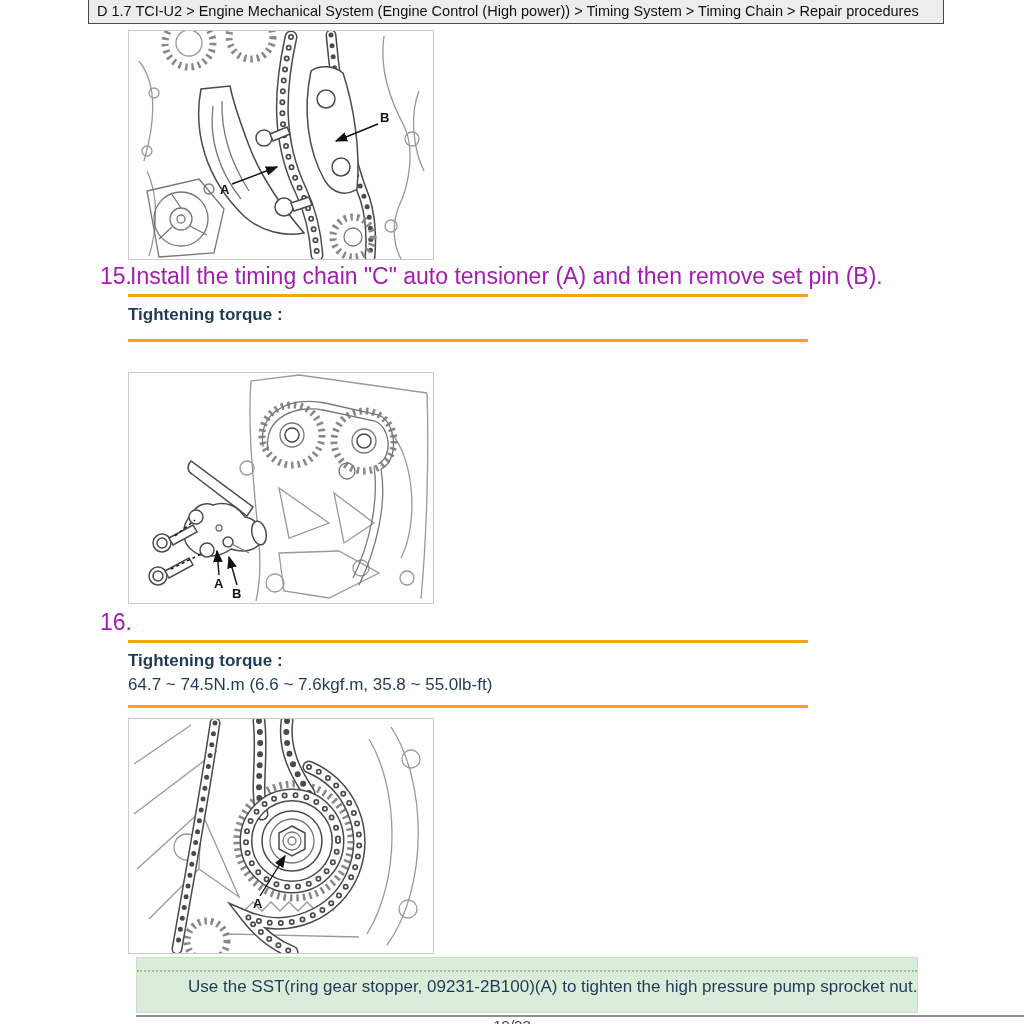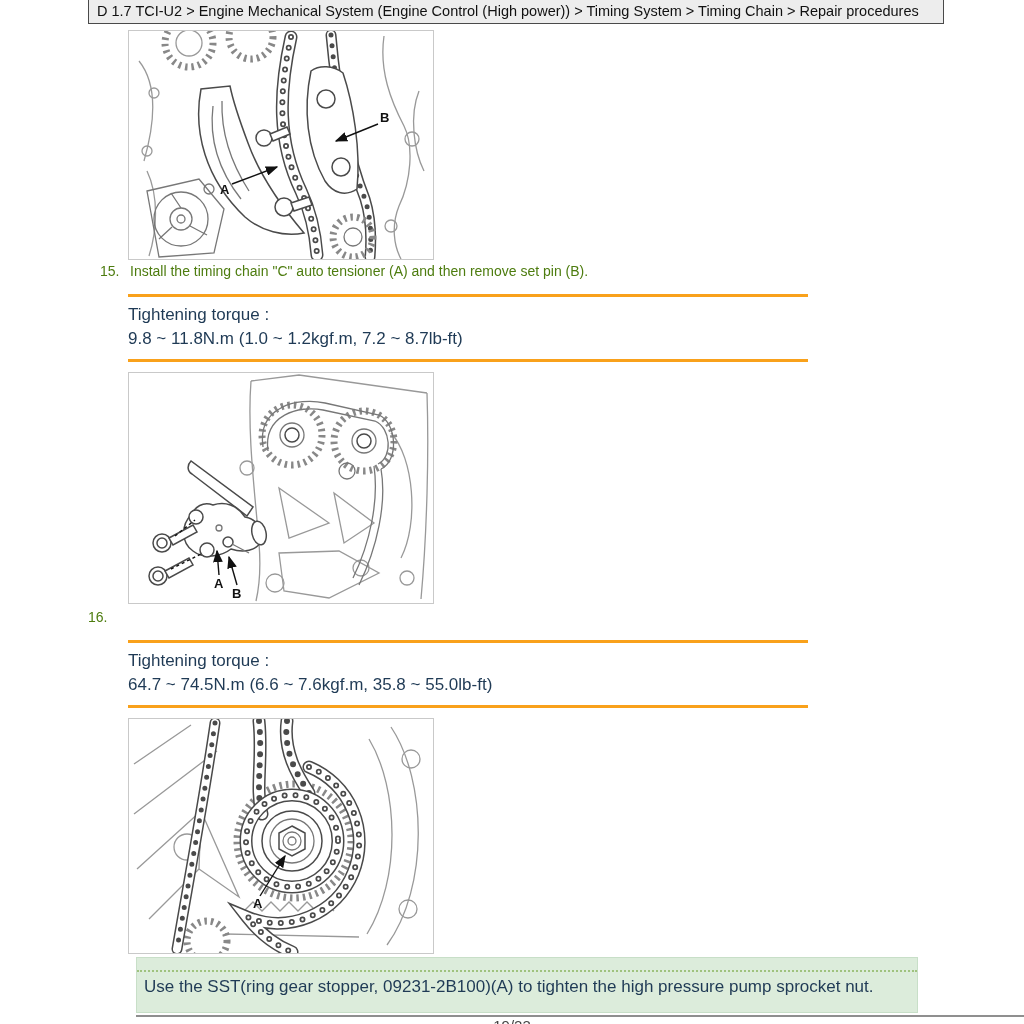--- a/index.html
+++ b/index.html
@@ -4,30 +4,30 @@
 <style>
   html,body{margin:0;padding:0;width:1024px;height:1024px;overflow:hidden;background:#fff;
     font-family:"Liberation Sans","DejaVu Sans",sans-serif;}
   .abs{position:absolute;}
   
   #crumb{left:88px;top:-2px;width:846px;height:24px;background:#ededed;border:1px solid #4a4a4a;
     font-size:14.5px;color:#111;line-height:24px;padding-left:8px;white-space:nowrap;overflow:hidden;}
   
   .fig{background:#fff;border:1px solid #c9c9c9;}
   
-  .step{display:flex;font-size:14px;color:#4d7c0f;white-space:nowrap;}
+  .step{display:flex;font-size:23px;color:#a21caf;white-space:nowrap;}
   .step .num{width:30px;flex:0 0 auto;}
   
   .torque{border-top:3px solid #f9a11b;border-bottom:3px solid #f9a11b;width:680px;
     color:#1f3a55;font-size:17px;padding:8px 0 10px 0;}
-  .torque .t-label{font-weight:normal;margin-bottom:4px;}
+  .torque .t-label{font-weight:bold;margin-bottom:4px;}
   
   #note{left:136px;top:957px;width:780px;height:54px;background:#dcecdb;border:1px solid #c8dfc8;}
   #note .note-head{height:12px;border-bottom:2px dotted #9fc27e;}
-  #note .note-text{padding:5px 7px 0 7px;font-size:17px;color:#1f3a55;white-space:nowrap;}
+  #note .note-text{padding:5px 7px 0 7px;font-size:17px;color:#1f3a55;white-space:nowrap;margin-left:44px;}
   #footrule{left:136px;top:1015px;width:888px;height:0;border-top:2px solid #8f8f8f;}
   #pageno{left:0;top:1017px;width:1024px;text-align:center;font-size:15px;color:#444;}
   
   .ol{fill:none;stroke:#999;stroke-width:1.3;}
   .ol2{fill:none;stroke:#777;stroke-width:1.3;}
   .part{fill:#fff;stroke:#4a4a4a;stroke-width:1.5;}
   .chain-o{fill:none;stroke:#4a4a4a;stroke-width:13;stroke-linecap:round;}
   .chain-i{fill:none;stroke:#fff;stroke-width:10;stroke-linecap:round;}
   .chain-d{fill:none;stroke:#4a4a4a;stroke-width:6;stroke-dasharray:0,11;stroke-linecap:round;}
   .chain-w{fill:none;stroke:#fff;stroke-width:2.5;stroke-dasharray:0,11;stroke-linecap:round;}
@@ -98,21 +98,20 @@
   </svg>
 </div>
 
 <div class="abs step" style="left:100px;top:263px;width:760px;">
   <span class="num">15.</span>
   <span>Install the timing chain "C" auto tensioner (A) and then remove set pin (B).</span>
 </div>
 
 <div class="abs torque" style="left:128px;top:294px;">
   <div class="t-label">Tightening torque :</div>
-  <div class="t-value">9.8 ~ 11.8N.m (1.0 ~ 1.2kgf.m, 7.2 ~ 8.7lb-ft)</div>
 </div>
 
 <div class="abs fig" style="left:128px;top:372px;width:304px;height:230px;">
   <svg width="304" height="230" viewBox="0 0 304 230">
     <defs>
       <marker id="ah2" markerWidth="9" markerHeight="7" refX="8" refY="3.5" orient="auto">
         <path d="M0,0 L9,3.5 L0,7 Z" fill="#111"></path>
       </marker>
     </defs>
 
@@ -161,21 +160,21 @@
       <line class="lead" x1="42" y1="196" x2="74" y2="180" stroke-dasharray="3,3"></line>
     </g>
 
     <line class="lead" x1="90" y1="202" x2="88" y2="178" marker-end="url(#ah2)"></line>
     <text class="lbl" x="85" y="215">A</text>
     <line class="lead" x1="108" y1="212" x2="100" y2="184" marker-end="url(#ah2)"></line>
     <text class="lbl" x="103" y="225">B</text>
   </svg>
 </div>
 
-<div class="abs step" style="left:88px;top:609px;width:760px;flex-direction:column;">
+<div class="abs step" style="left:100px;top:609px;width:760px;flex-direction:column;">
   <span class="num">16.</span>
 </div>
 
 <div class="abs torque" style="left:128px;top:640px;">
   <div class="t-label">Tightening torque :</div>
   <div class="t-value">64.7 ~ 74.5N.m (6.6 ~ 7.6kgf.m, 35.8 ~ 55.0lb-ft)</div>
 </div>
 
 <div class="abs fig" style="left:128px;top:718px;width:304px;height:234px;">
   <svg width="304" height="234" viewBox="0 0 304 234">

